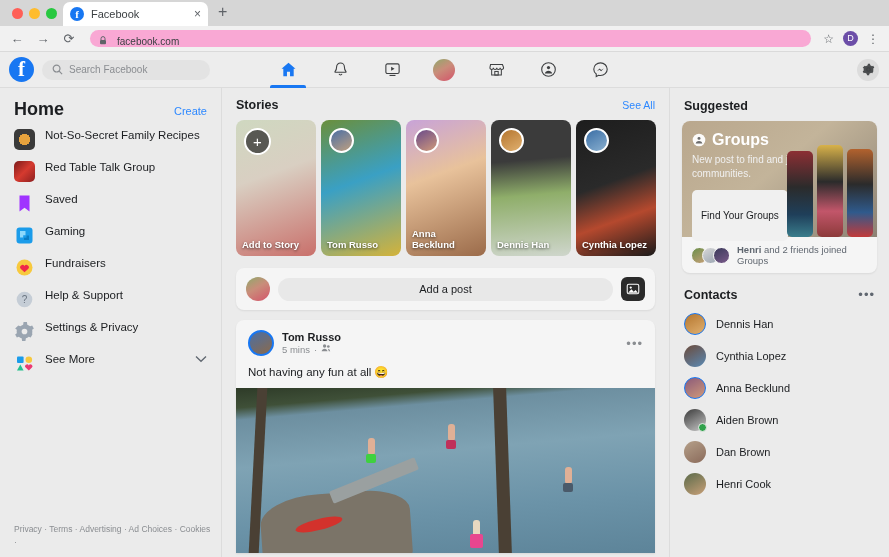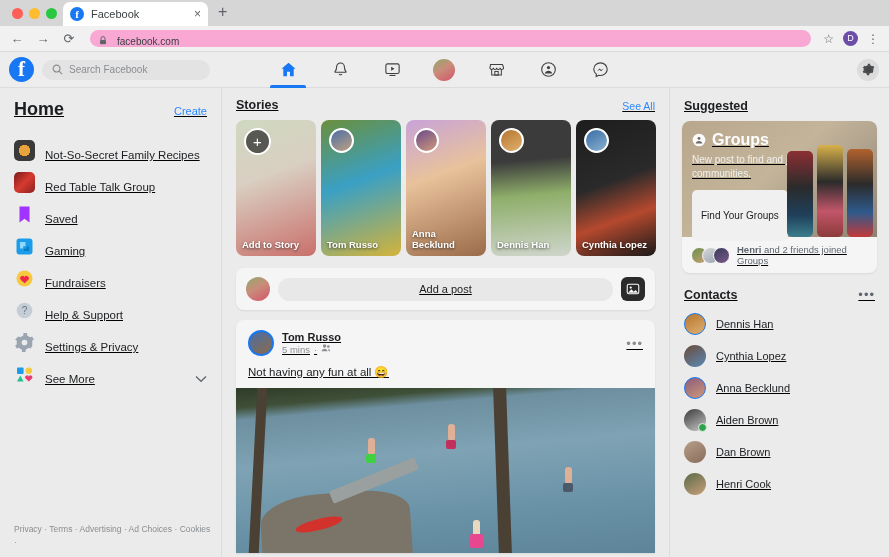--- a/index.html
+++ b/index.html
@@ -92,56 +92,56 @@
     width: 22px; height: 22px; border-radius: 50%;
     background: linear-gradient(150deg,#8fa96b 0%,#c98d7a 45%,#d4546a 100%);
   }
   .gear-btn {
     position: absolute; right: 10px;
     width: 22px; height: 22px; border-radius: 50%; background: #dcdcdc;
     display: flex; align-items: center; justify-content: center;
   }
 
   
-  .page { display: flex; height: calc(557px - 26px - 26px - 36px); text-decoration: underline; }
+  .page { display: flex; height: calc(557px - 26px - 26px - 36px); }
   .col-left {
     width: 222px; background: #ebebeb; border-right: 1px solid #dcdcdc;
     position: relative; flex: 0 0 222px;
   }
   .col-mid { flex: 1; background: #ebebeb; border-right: 1px solid #dcdcdc; position: relative; overflow: hidden; }
   .col-right { width: 219px; flex: 0 0 219px; background: #ebebeb; padding: 0 12px; }
 
   
   .home-head {
     display: flex; align-items: baseline; justify-content: space-between;
     padding: 11px 14px 9px 14px;
   }
   .home-title { font-size: 18px; font-weight: bold; color: #1c1e21; }
   .create-link { font-size: 11px; color: #2d88ff; margin-left: 32px; }
   .side-item {
-    display: flex; align-items: flex-end; gap: 10px;
+    display: flex; align-items: flex-start; gap: 10px;
     height: 32px; padding: 0 14px;
   }
   .side-label { font-size: 11.5px; color: #1c1e21; flex: 1; }
   .thumb { width: 21px; height: 21px; border-radius: 5px; flex: 0 0 21px; }
   .thumb.recipes { background: radial-gradient(circle at 50% 50%, #e8a33d 0 38%, #3a3a3a 39% 100%); }
   .thumb.redtable { background: linear-gradient(135deg,#7a1a1a 0%,#d63a2f 50%,#8c2020 100%); }
   .ico { width: 21px; height: 21px; flex: 0 0 21px; position: relative; }
   .ico svg { display: block; }
   .chev { color: #606770; font-size: 11px; }
 
   .side-footer {
     position: absolute; bottom: 8px; left: 14px; right: 10px;
     font-size: 8.5px; color: #8a8d91; line-height: 1.55;
   }
 
   
   .mid-inner { padding: 10px 14px 0 14px; }
   .mid-head {
-    display: flex; justify-content: space-between; align-items: flex-end;
+    display: flex; justify-content: space-between; align-items: center;
     margin-bottom: 8px;
   }
   .mid-title { font-size: 12.5px; font-weight: bold; color: #1c1e21; }
   .see-all { font-size: 10.5px; color: #2d88ff; }
 
   .stories { display: flex; gap: 5px; }
   .story {
     width: 80px; height: 136px; border-radius: 8px;
     position: relative; overflow: hidden; flex: 0 0 80px;
   }

